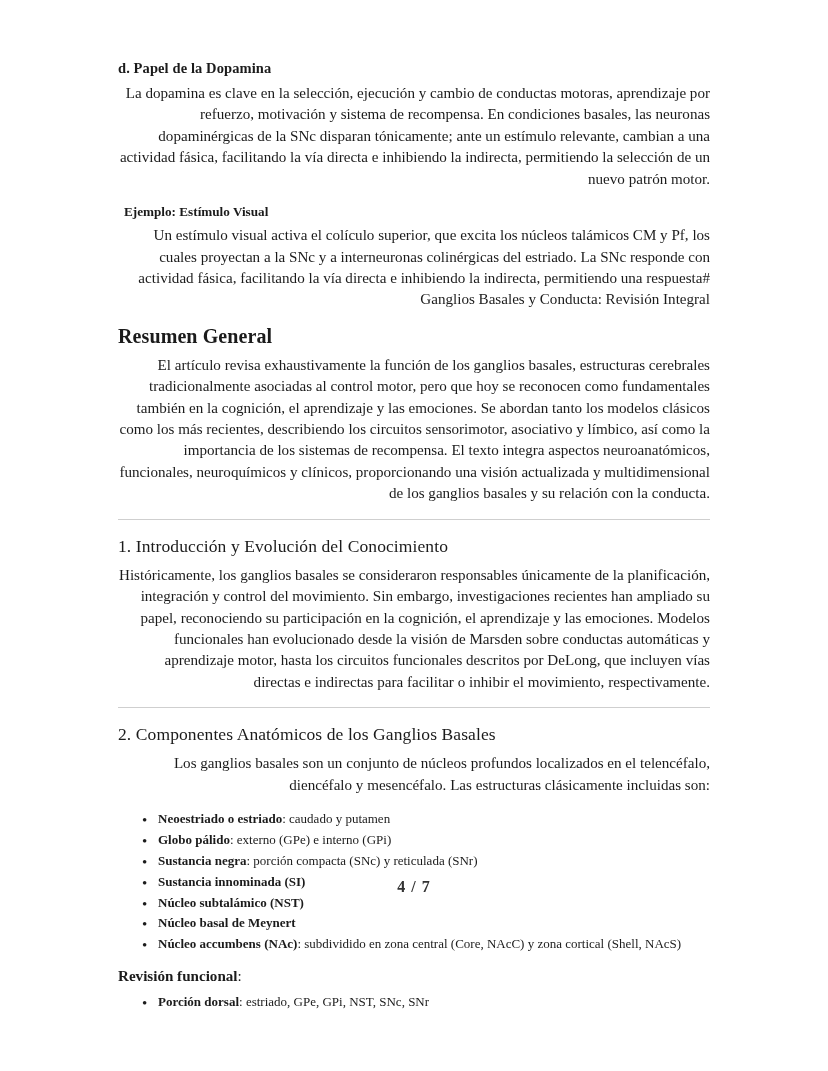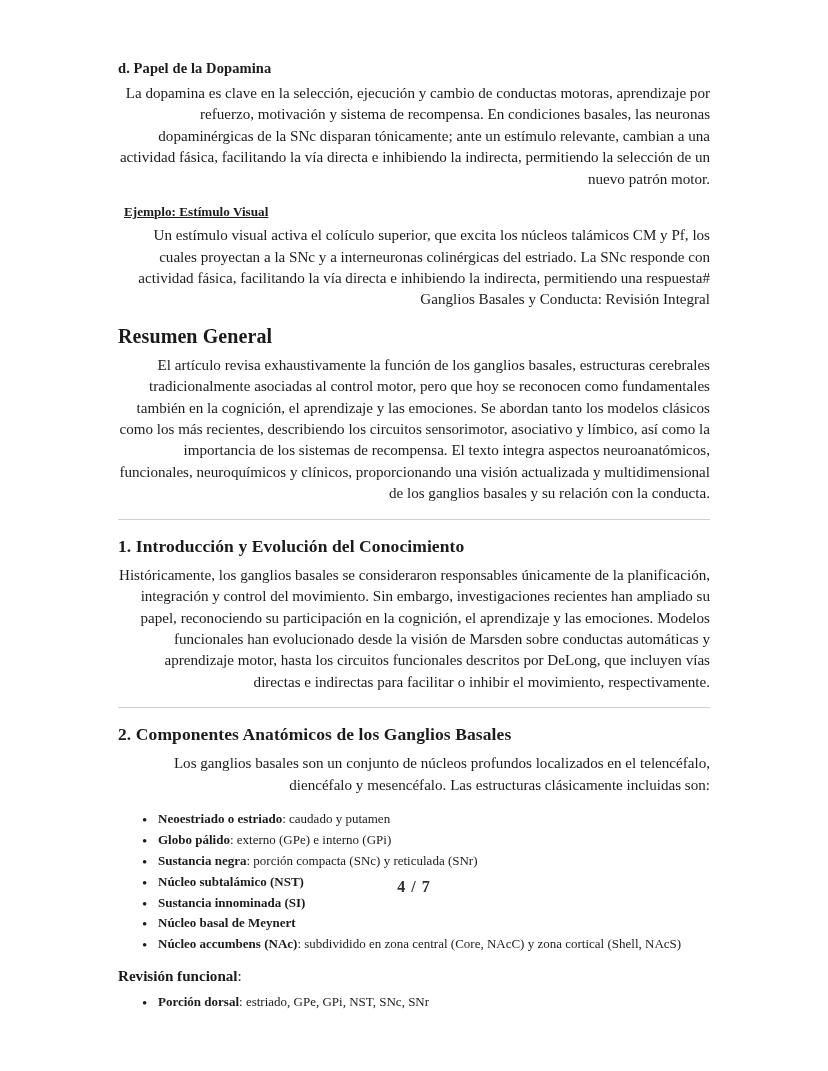--- a/index.html
+++ b/index.html
@@ -33,36 +33,35 @@
     letter-spacing: 0.1px;
   }
   h2.section-heading {
     font-size: 20px;
     font-weight: bold;
     margin: 5px 0 7px 0;
     letter-spacing: 0.1px;
   }
   h2.numbered-heading {
     font-size: 17.5px;
-    font-weight: bold;
+    font-weight: normal;
     margin: 16px 0 8px 0;
     letter-spacing: 0.1px;
   }
   p.body-text {
     font-size: 15.1px;
     line-height: 1.42;
     margin: 0 0 14px 0;
     text-align: right;
   }
   p.example-label {
     font-size: 13.2px;
     font-weight: bold;
     margin: 0 0 5px 0;
     padding-left: 6px;
-    text-decoration: underline;
   }
   .rule {
     border: none;
     border-top: 1px solid #cfcfcf;
     margin: 14px 0 12px 0;
   }
   ul.bullet-list {
     margin: 0 0 14px 0;
     padding-left: 40px;
     list-style: none;
@@ -125,22 +124,22 @@
     <hr class="rule">
 
     <h2 class="numbered-heading">2. Componentes Anatómicos de los Ganglios Basales</h2>
 
     <p class="body-text tight">Los ganglios basales son un conjunto de núcleos profundos localizados en el telencéfalo, diencéfalo y mesencéfalo. Las estructuras clásicamente incluidas son:</p>
 
     <ul class="bullet-list">
         <li><span class="b">Neoestriado o estriado</span><span>: caudado y putamen</span></li>
         <li><span class="b">Globo pálido</span><span>: externo (GPe) e interno (GPi)</span></li>
         <li><span class="b">Sustancia negra</span><span>: porción compacta (SNc) y reticulada (SNr)</span></li>
+        <li><span class="b">Sustancia innominada (SI)</span><span></span></li>
         <li><span class="b">Núcleo subtalámico (NST)</span><span></span></li>
-        <li><span class="b">Sustancia innominada (SI)</span><span></span></li>
         <li><span class="b">Núcleo basal de Meynert</span><span></span></li>
         <li><span class="b">Núcleo accumbens (NAc)</span><span>: subdividido en zona central (Core, NAcC) y zona cortical (Shell, NAcS)</span></li>
       </ul>
 
     <p class="lead-label">
       <span class="b">Revisión funcional</span><span>:</span>
     </p>
 
     <ul class="bullet-list">
         <li><span class="b">Porción dorsal</span><span>: estriado, GPe, GPi, NST, SNc, SNr</span></li>

